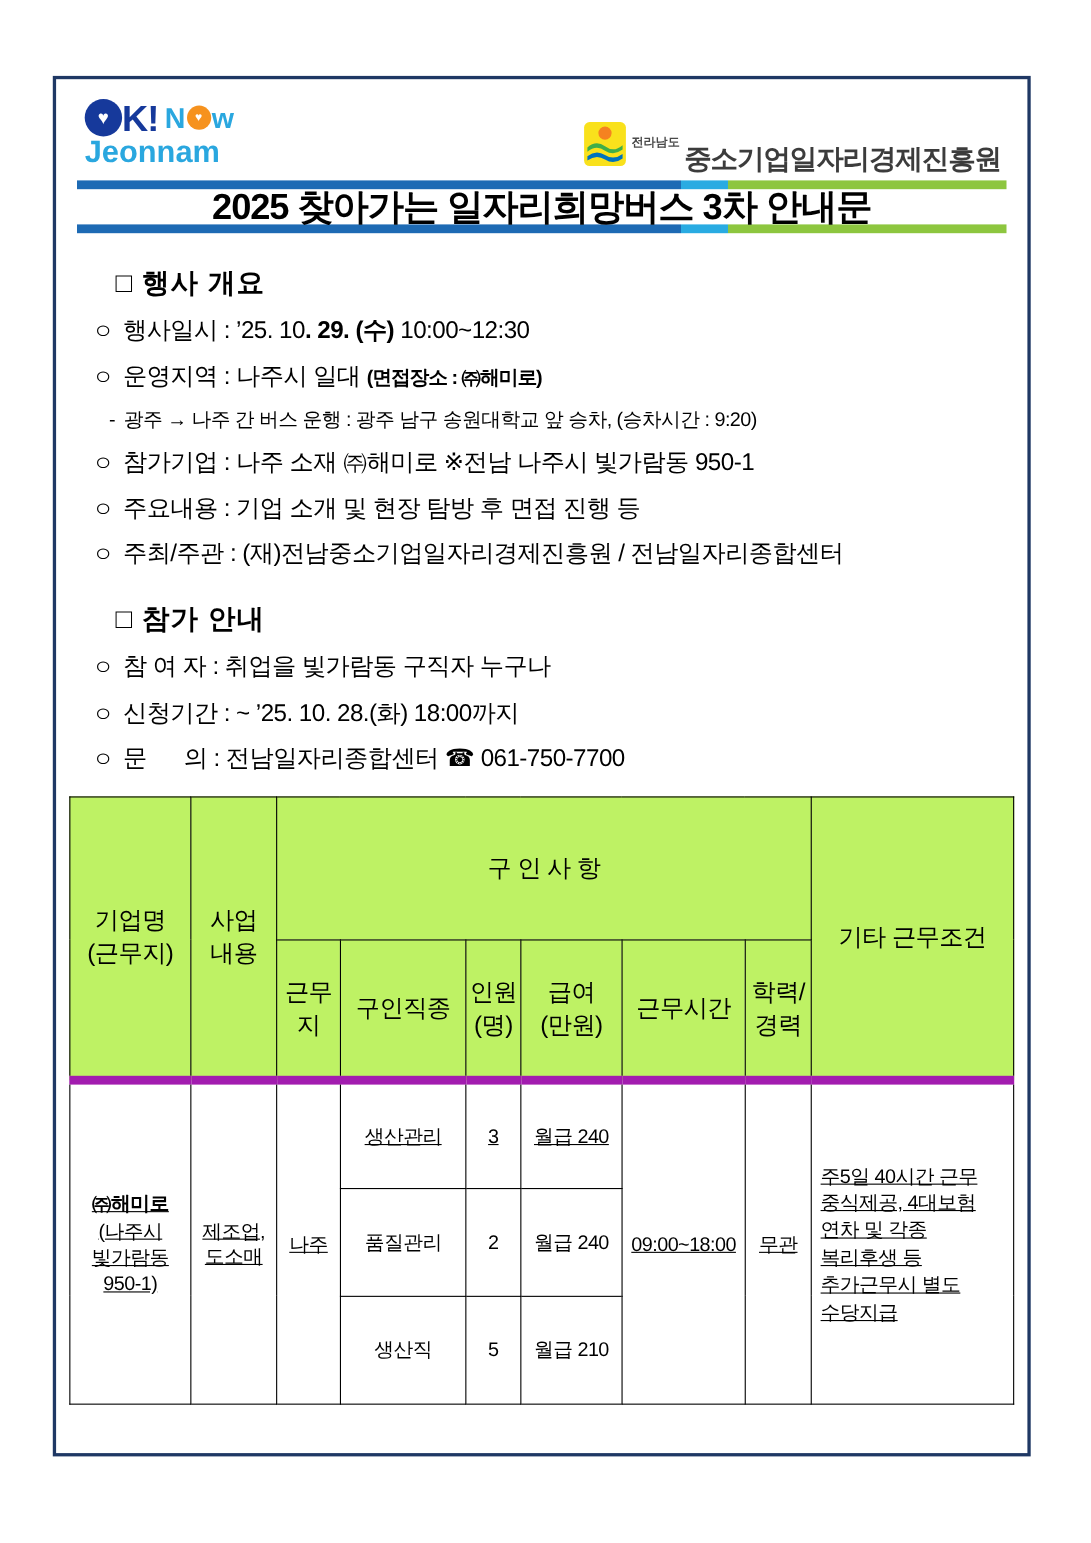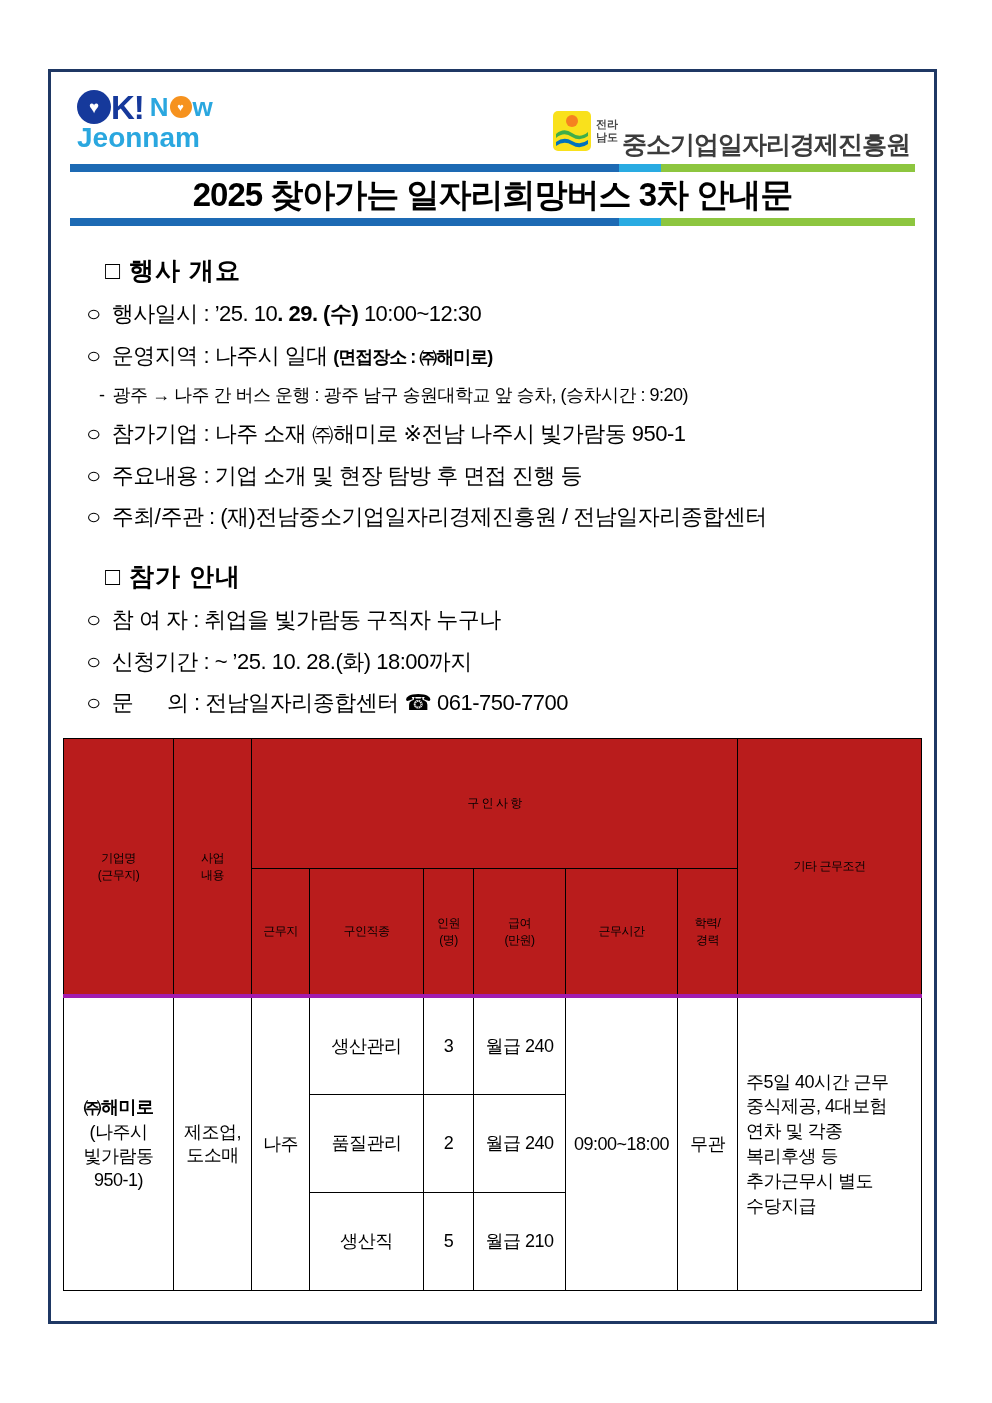--- a/index.html
+++ b/index.html
@@ -17,46 +17,46 @@
   .ok-line1{display:flex;align-items:center;}
   .ok-o{display:inline-flex;width:34px;height:34px;border-radius:50%;background:#16399b;color:#fff;
         align-items:center;justify-content:center;font-size:17px;font-weight:bold;}
   .ok-k{font-size:33px;font-weight:800;color:#16399b;letter-spacing:-1px;margin-right:6px;}
   .now-n,.now-w{font-size:26px;font-weight:800;color:#2aa7df;}
   .now-o{display:inline-flex;width:22px;height:22px;border-radius:50%;background:#f6921e;color:#fff;
          align-items:center;justify-content:center;font-size:11px;font-weight:bold;margin:0 1px;}
   .ok-line2{font-size:28px;font-weight:800;color:#2aa7df;letter-spacing:0px;margin-top:0;}
   .orglogo{display:flex;align-items:center;margin-top:10px;}
   .org-emblem{width:40px;height:42px;margin-right:4px;}
-  .org-region{display:flex;flex-direction:column;font-size:11px;font-weight:bold;color:#4a4a4a;line-height:1.1;margin-right:4px;}
+  .org-region{display:flex;font-size:11px;font-weight:bold;color:#4a4a4a;line-height:1.1;margin-right:4px;}
   .org-name{font-size:25px;font-weight:800;color:#3c3c3c;letter-spacing:-1px;margin-top:28px;}
   
   .banner{margin:8px 19px 0 19px;}
   .bar{height:8px;background:linear-gradient(to right,#1d6ab4 0%,#1d6ab4 65%,#29abe2 65%,#29abe2 70%,#8dc63f 70%,#8dc63f 100%);}
-  .banner-title{height:46px;display:flex;align-items:center;justify-content:center;
+  .banner-title{height:32px;display:flex;align-items:center;justify-content:center;
     font-size:33px;font-weight:800;letter-spacing:-1px;color:#000;}
   
   .section{padding:0 20px;}
   .sec-heading{font-size:25px;font-weight:800;margin:28px 0 6px 2px;letter-spacing:1px;padding-left:32px;}
   .line{display:flex;align-items:baseline;font-size:22px;margin:13px 0 13px 16px;letter-spacing:-0.5px;line-height:1.3;}
   .line .bullet{font-size:22px;font-weight:700;margin-right:12px;transform:scaleX(1.15);}
   .line .txt{white-space:pre-wrap;}
   .bold{font-weight:800;}
   .note-bold{font-weight:800;font-size:18px;letter-spacing:-1px;}
   .subline{font-size:18px;margin:0 0 10px 28px;letter-spacing:-0.5px;}
   .subline .dash{margin-right:8px;}
   
   table.jobs{border-collapse:collapse;table-layout:fixed;width:858px;margin:20px auto 0 auto;}
   table.jobs th,table.jobs td{border:1px solid #000;text-align:center;vertical-align:middle;
     white-space:pre-line;font-weight:normal;padding:2px;box-sizing:border-box;}
-  table.jobs thead th{background:#b91c1c;font-size:12px;letter-spacing:-0.5px;}
+  table.jobs thead th{background:#bef264;font-size:22px;letter-spacing:-0.5px;}
   table.jobs thead tr.h1 th{height:130px;}
   table.jobs thead tr.h2 th{height:128px;}
   table.jobs tbody td{font-size:18px;height:98px;letter-spacing:-0.5px;}
-  table.jobs tbody tr:first-child td{border-top:4px solid #a21caf;}
+  table.jobs tbody tr:first-child td{border-top:8px solid #a21caf;text-decoration:underline;}
   .cell-company{font-size:16px;line-height:1.35;}
   .cell-company .cname{font-size:18px;font-weight:800;}
   .cell-business{font-weight:800;font-size:18px;line-height:1.3;}
   .cell-etc{text-align:left !important;font-size:17px;line-height:1.38;padding-left:8px !important;}
 </style>
 </head>
 <body>
 
 <div class="frame">
 

